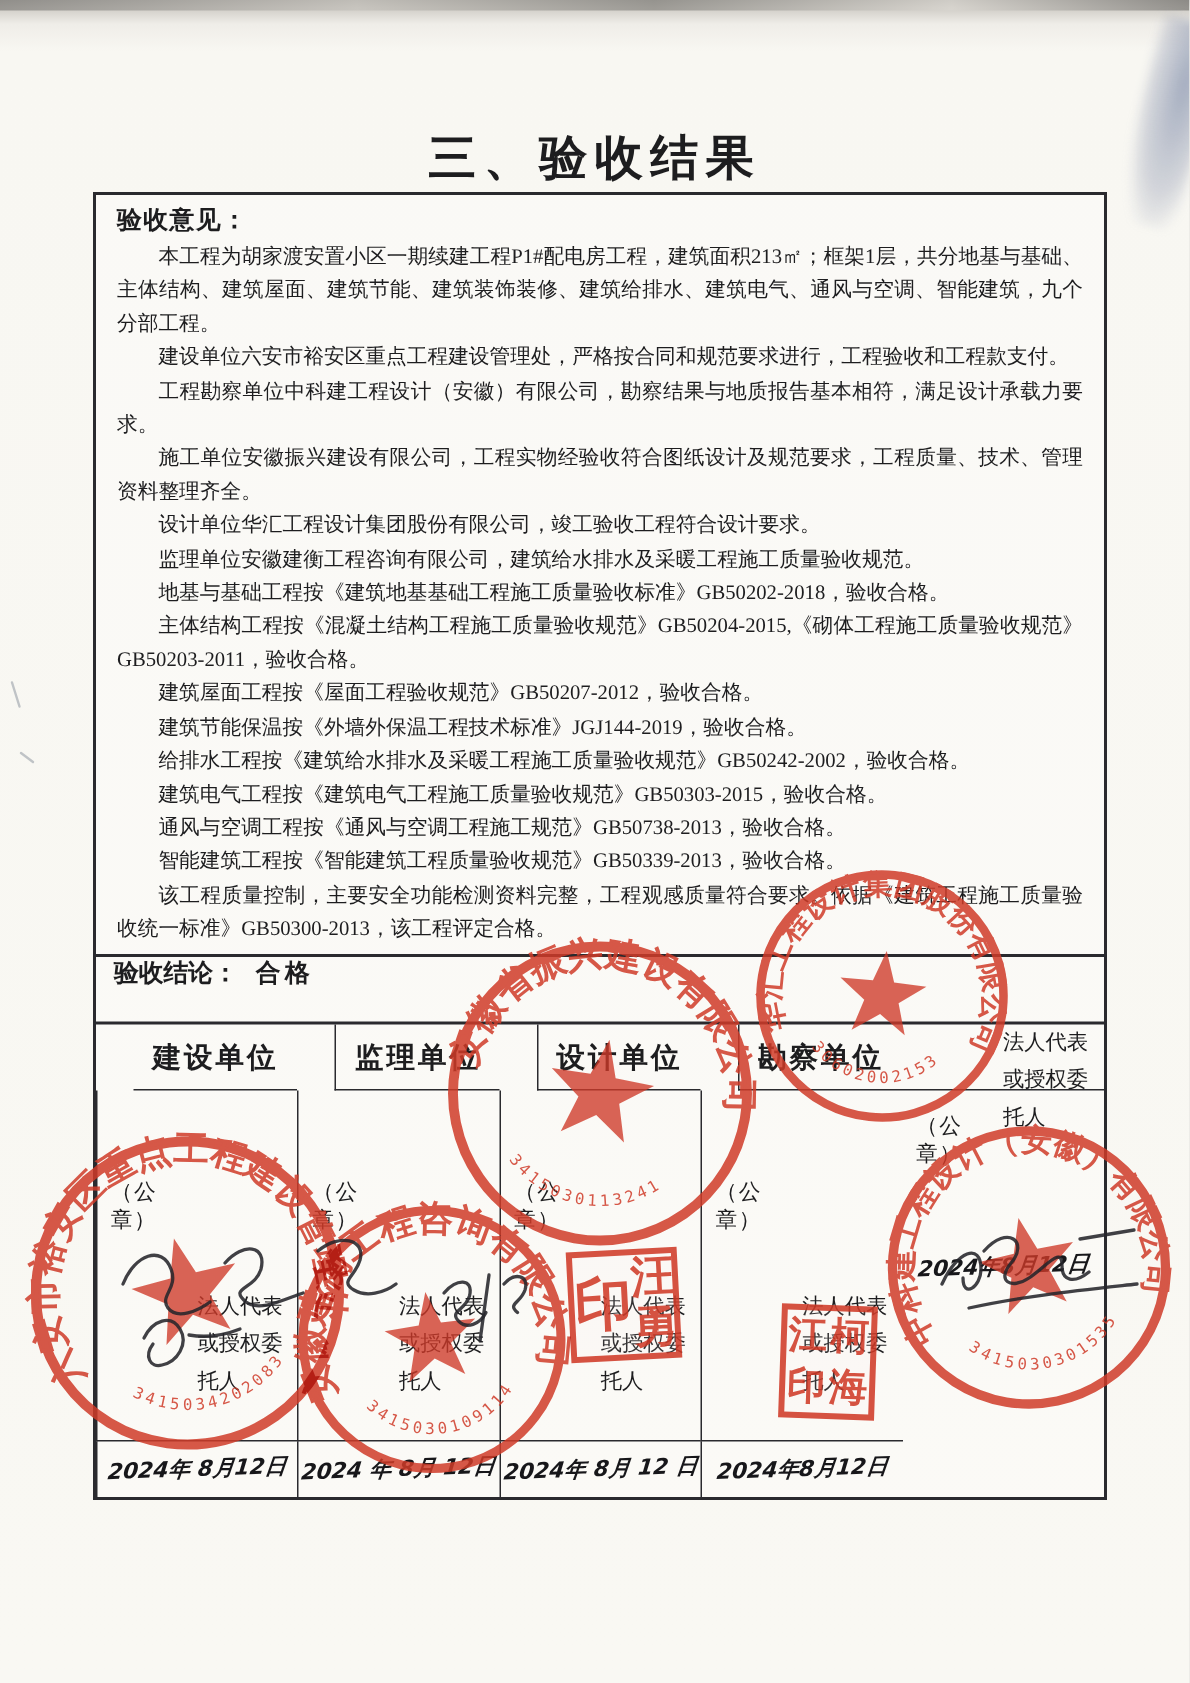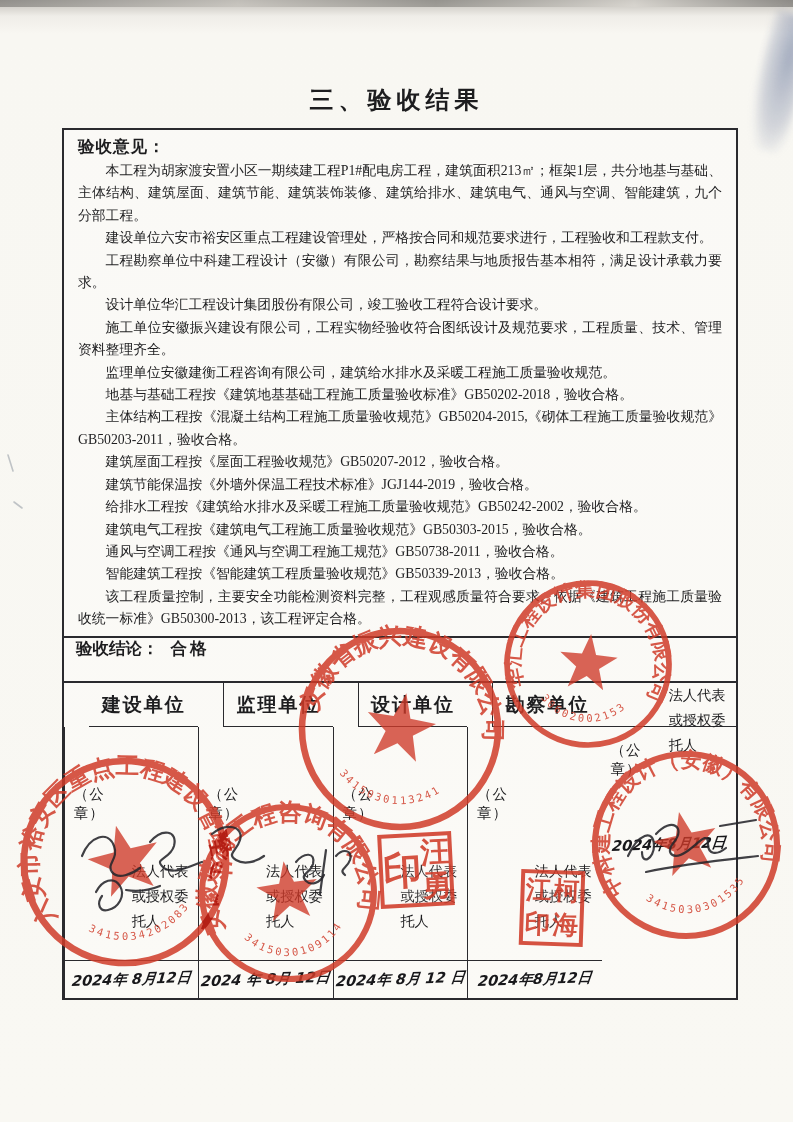--- a/index.html
+++ b/index.html
@@ -5,21 +5,21 @@
   html,body{margin:0;padding:0;background:#e8e6e1;}
   .page{position:relative;width:793px;height:1122px;overflow:hidden;
     background:linear-gradient(180deg,#a9a7a2 0px,#cfccc6 5px,#efede8 16px,#f8f7f2 34px,#f9f8f3 100%);
     font-family:"Liberation Serif",serif;color:#1d1d1f;}
   .topstreak{position:absolute;top:0;left:0;right:0;height:7px;
     background:linear-gradient(90deg,#8a8884,#c5c2bc 30%,#908e89 55%,#d8d5cf 80%,#85837f);opacity:.8;}
   .smudge{position:absolute;right:-8px;top:12px;width:44px;height:140px;
     background:radial-gradient(ellipse at 60% 30%, rgba(96,112,150,.55), rgba(120,130,160,.28) 55%, transparent 78%);
     filter:blur(3px);transform:rotate(14deg);}
   .title{position:absolute;top:84px;left:0;width:100%;text-align:center;
-    font-size:24px;font-weight:bold;letter-spacing:5px;margin:0;}
+    font-size:32px;font-weight:bold;letter-spacing:5px;margin:0;}
   .box{position:absolute;left:62px;top:128px;width:676px;height:872px;
     border:2.2px solid #2a2a2e;box-sizing:border-box;display:flex;flex-direction:column;
     background:rgba(255,255,255,.30);z-index:1;}
   .opinion{height:506px;box-sizing:border-box;padding:6px 14px 0;overflow:hidden;}
   .op-label{font-weight:bold;font-size:16.5px;letter-spacing:1px;margin-bottom:2px;}
   .opinion p{margin:0;font-size:13.8px;line-height:22.4px;text-indent:2em;text-align:justify;}
   .conclusion{height:45px;border-top:2px solid #2a2a2e;box-sizing:border-box;
     display:flex;align-items:flex-start;padding-left:12px;font-weight:bold;font-size:16.5px;}
   .conclusion .val{margin-left:12px;letter-spacing:3px;}
   .sigtable{flex:1;border-top:2px solid #2a2a2e;display:grid;
@@ -52,30 +52,30 @@
 
   <h1 class="title">三、验收结果</h1>
 
   <div class="box">
     <div class="opinion">
       <div class="op-label">验收意见：</div>
       <div>
           <p>本工程为胡家渡安置小区一期续建工程P1#配电房工程，建筑面积213㎡；框架1层，共分地基与基础、主体结构、建筑屋面、建筑节能、建筑装饰装修、建筑给排水、建筑电气、通风与空调、智能建筑，九个分部工程。</p>
           <p>建设单位六安市裕安区重点工程建设管理处，严格按合同和规范要求进行，工程验收和工程款支付。</p>
           <p>工程勘察单位中科建工程设计（安徽）有限公司，勘察结果与地质报告基本相符，满足设计承载力要求。</p>
+          <p>施工单位安徽振兴建设有限公司，工程实物经验收符合图纸设计及规范要求，工程质量、技术、管理资料整理齐全。</p>
           <p>设计单位华汇工程设计集团股份有限公司，竣工验收工程符合设计要求。</p>
-          <p>施工单位安徽振兴建设有限公司，工程实物经验收符合图纸设计及规范要求，工程质量、技术、管理资料整理齐全。</p>
           <p>监理单位安徽建衡工程咨询有限公司，建筑给水排水及采暖工程施工质量验收规范。</p>
           <p>地基与基础工程按《建筑地基基础工程施工质量验收标准》GB50202-2018，验收合格。</p>
           <p>主体结构工程按《混凝土结构工程施工质量验收规范》GB50204-2015,《砌体工程施工质量验收规范》GB50203-2011，验收合格。</p>
           <p>建筑屋面工程按《屋面工程验收规范》GB50207-2012，验收合格。</p>
           <p>建筑节能保温按《外墙外保温工程技术标准》JGJ144-2019，验收合格。</p>
           <p>给排水工程按《建筑给水排水及采暖工程施工质量验收规范》GB50242-2002，验收合格。</p>
           <p>建筑电气工程按《建筑电气工程施工质量验收规范》GB50303-2015，验收合格。</p>
-          <p>通风与空调工程按《通风与空调工程施工规范》GB50738-2011，验收合格。</p>
+          <p>通风与空调工程按《通风与空调工程施工规范》GB50738-2013，验收合格。</p>
           <p>智能建筑工程按《智能建筑工程质量验收规范》GB50339-2013，验收合格。</p>
           <p>该工程质量控制，主要安全功能检测资料完整，工程观感质量符合要求。依据《建筑工程施工质量验收统一标准》GB50300-2013，该工程评定合格。</p>
         </div>
     </div>
     <div class="conclusion">
       <span>验收结论：</span>
       <span class="val">合格</span>
     </div>
     <div class="sigtable">
         <div class="cell head">建设单位</div>

